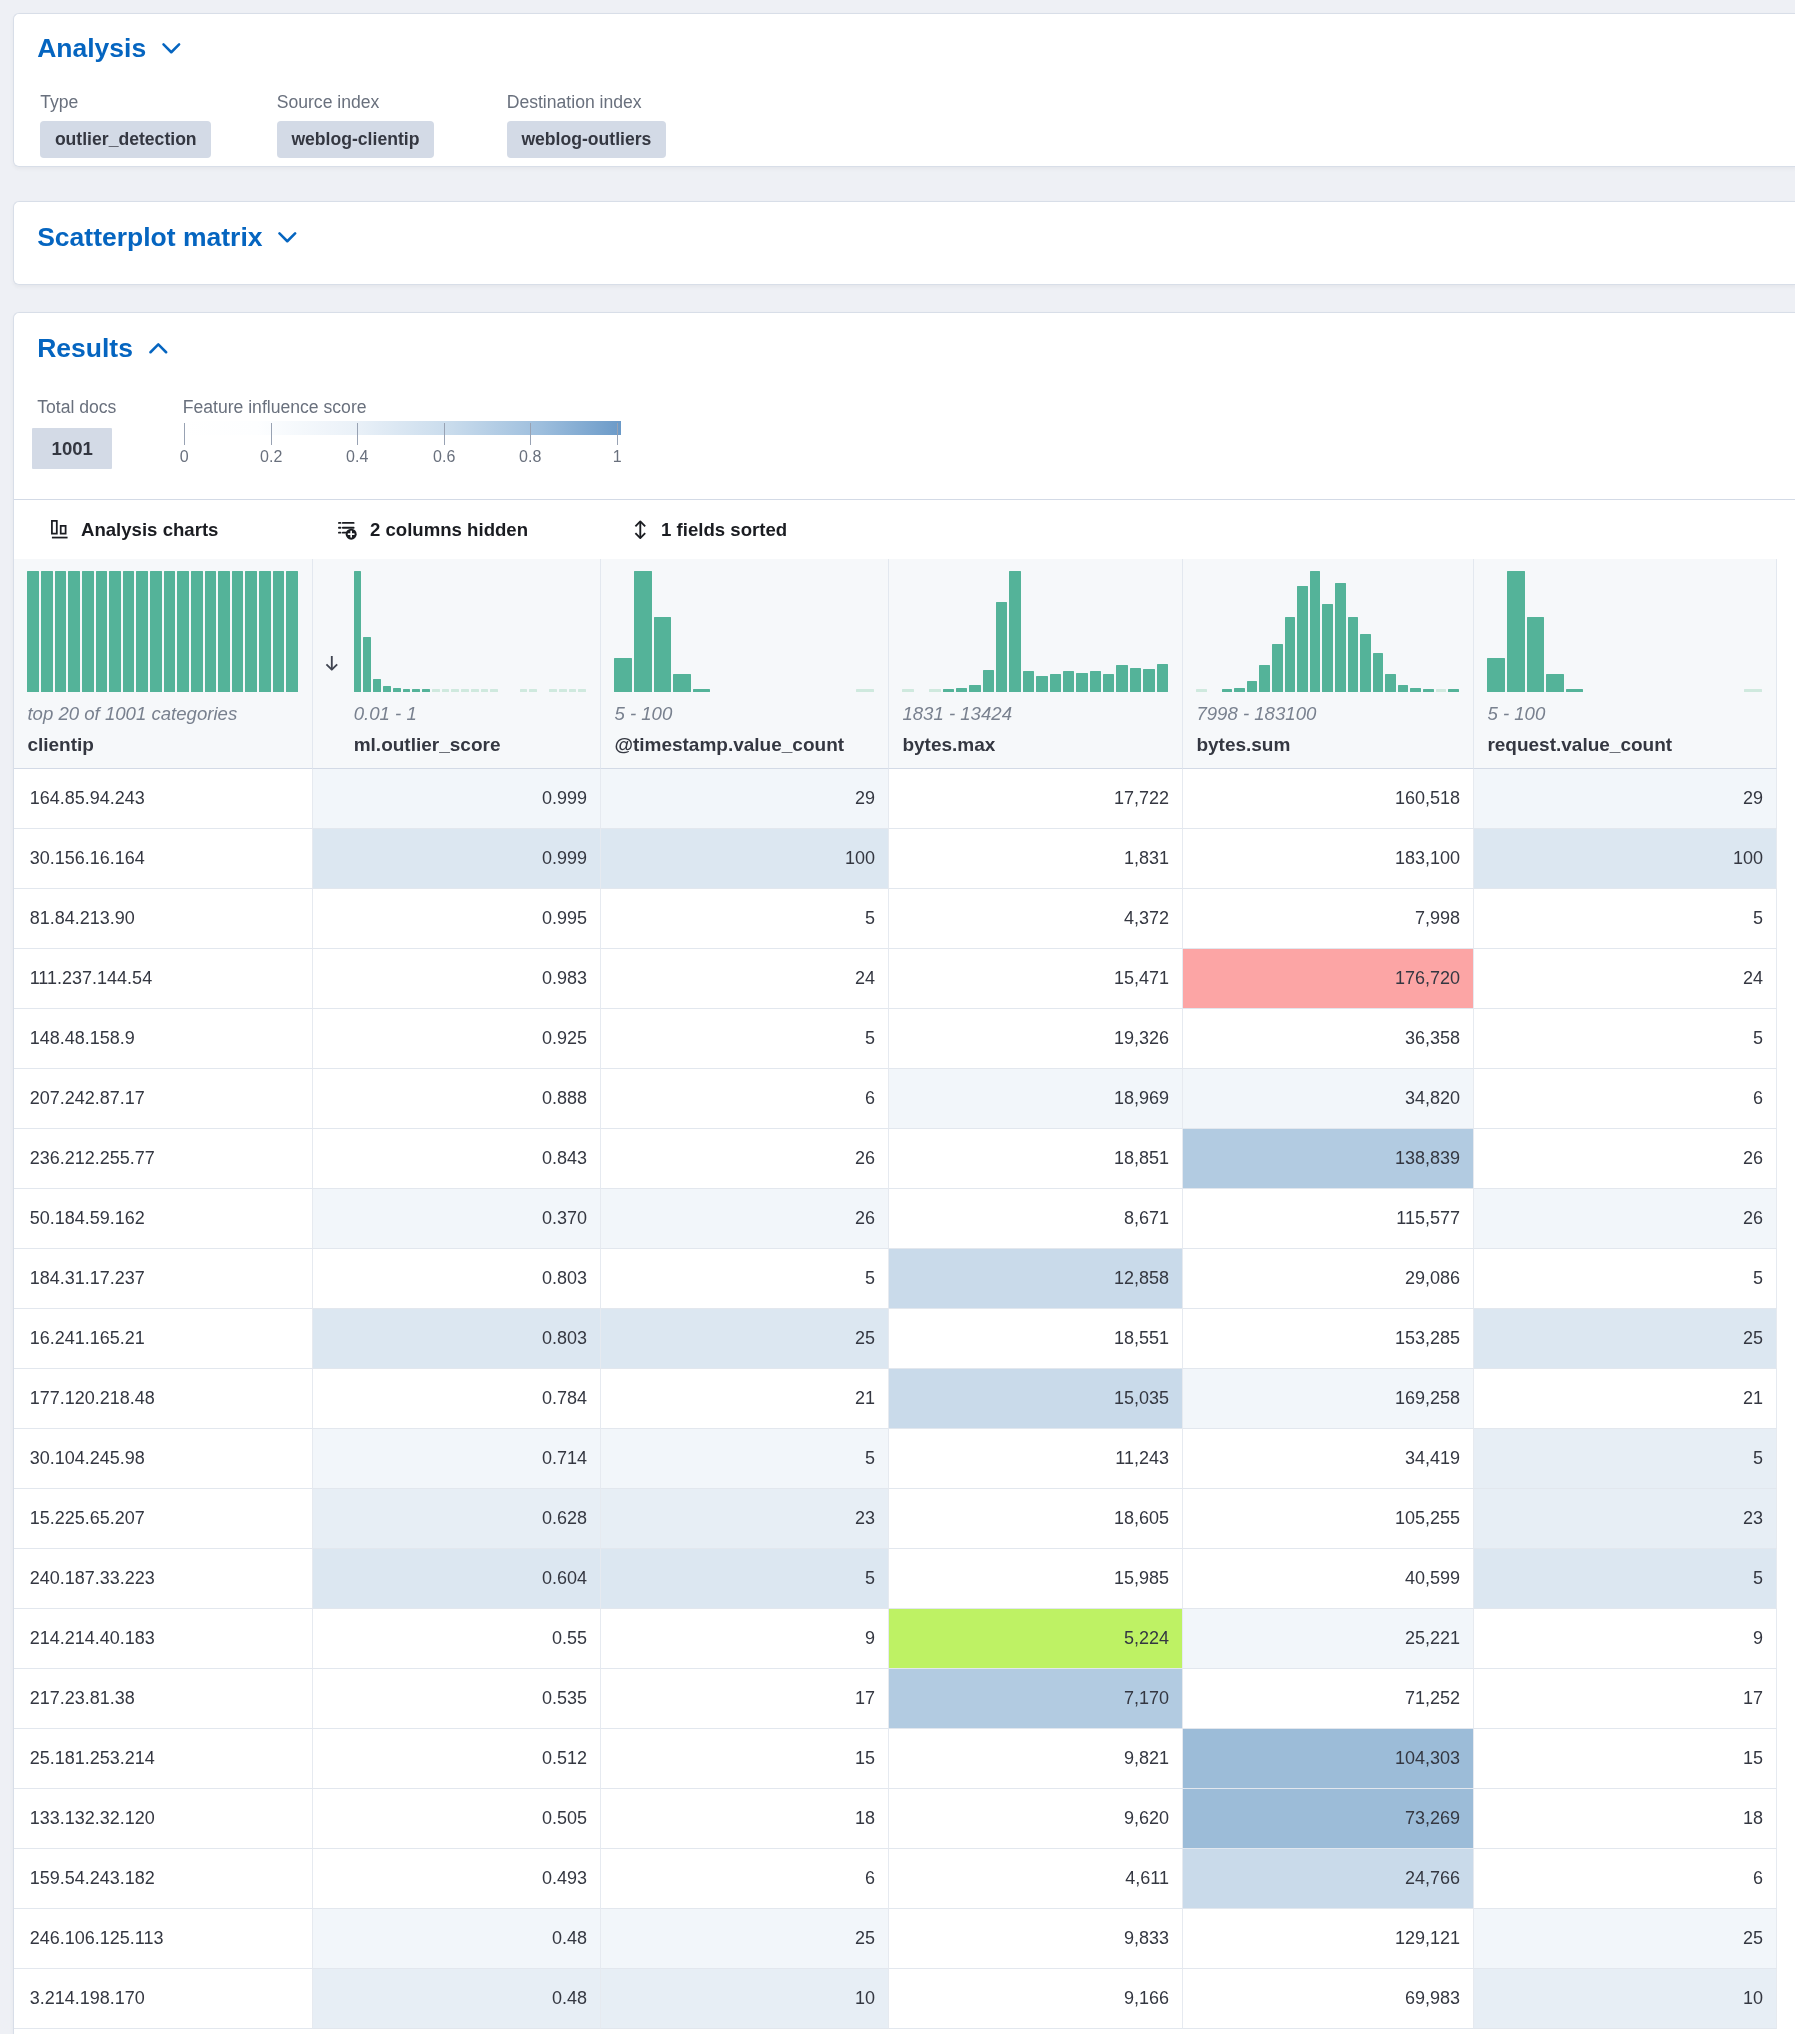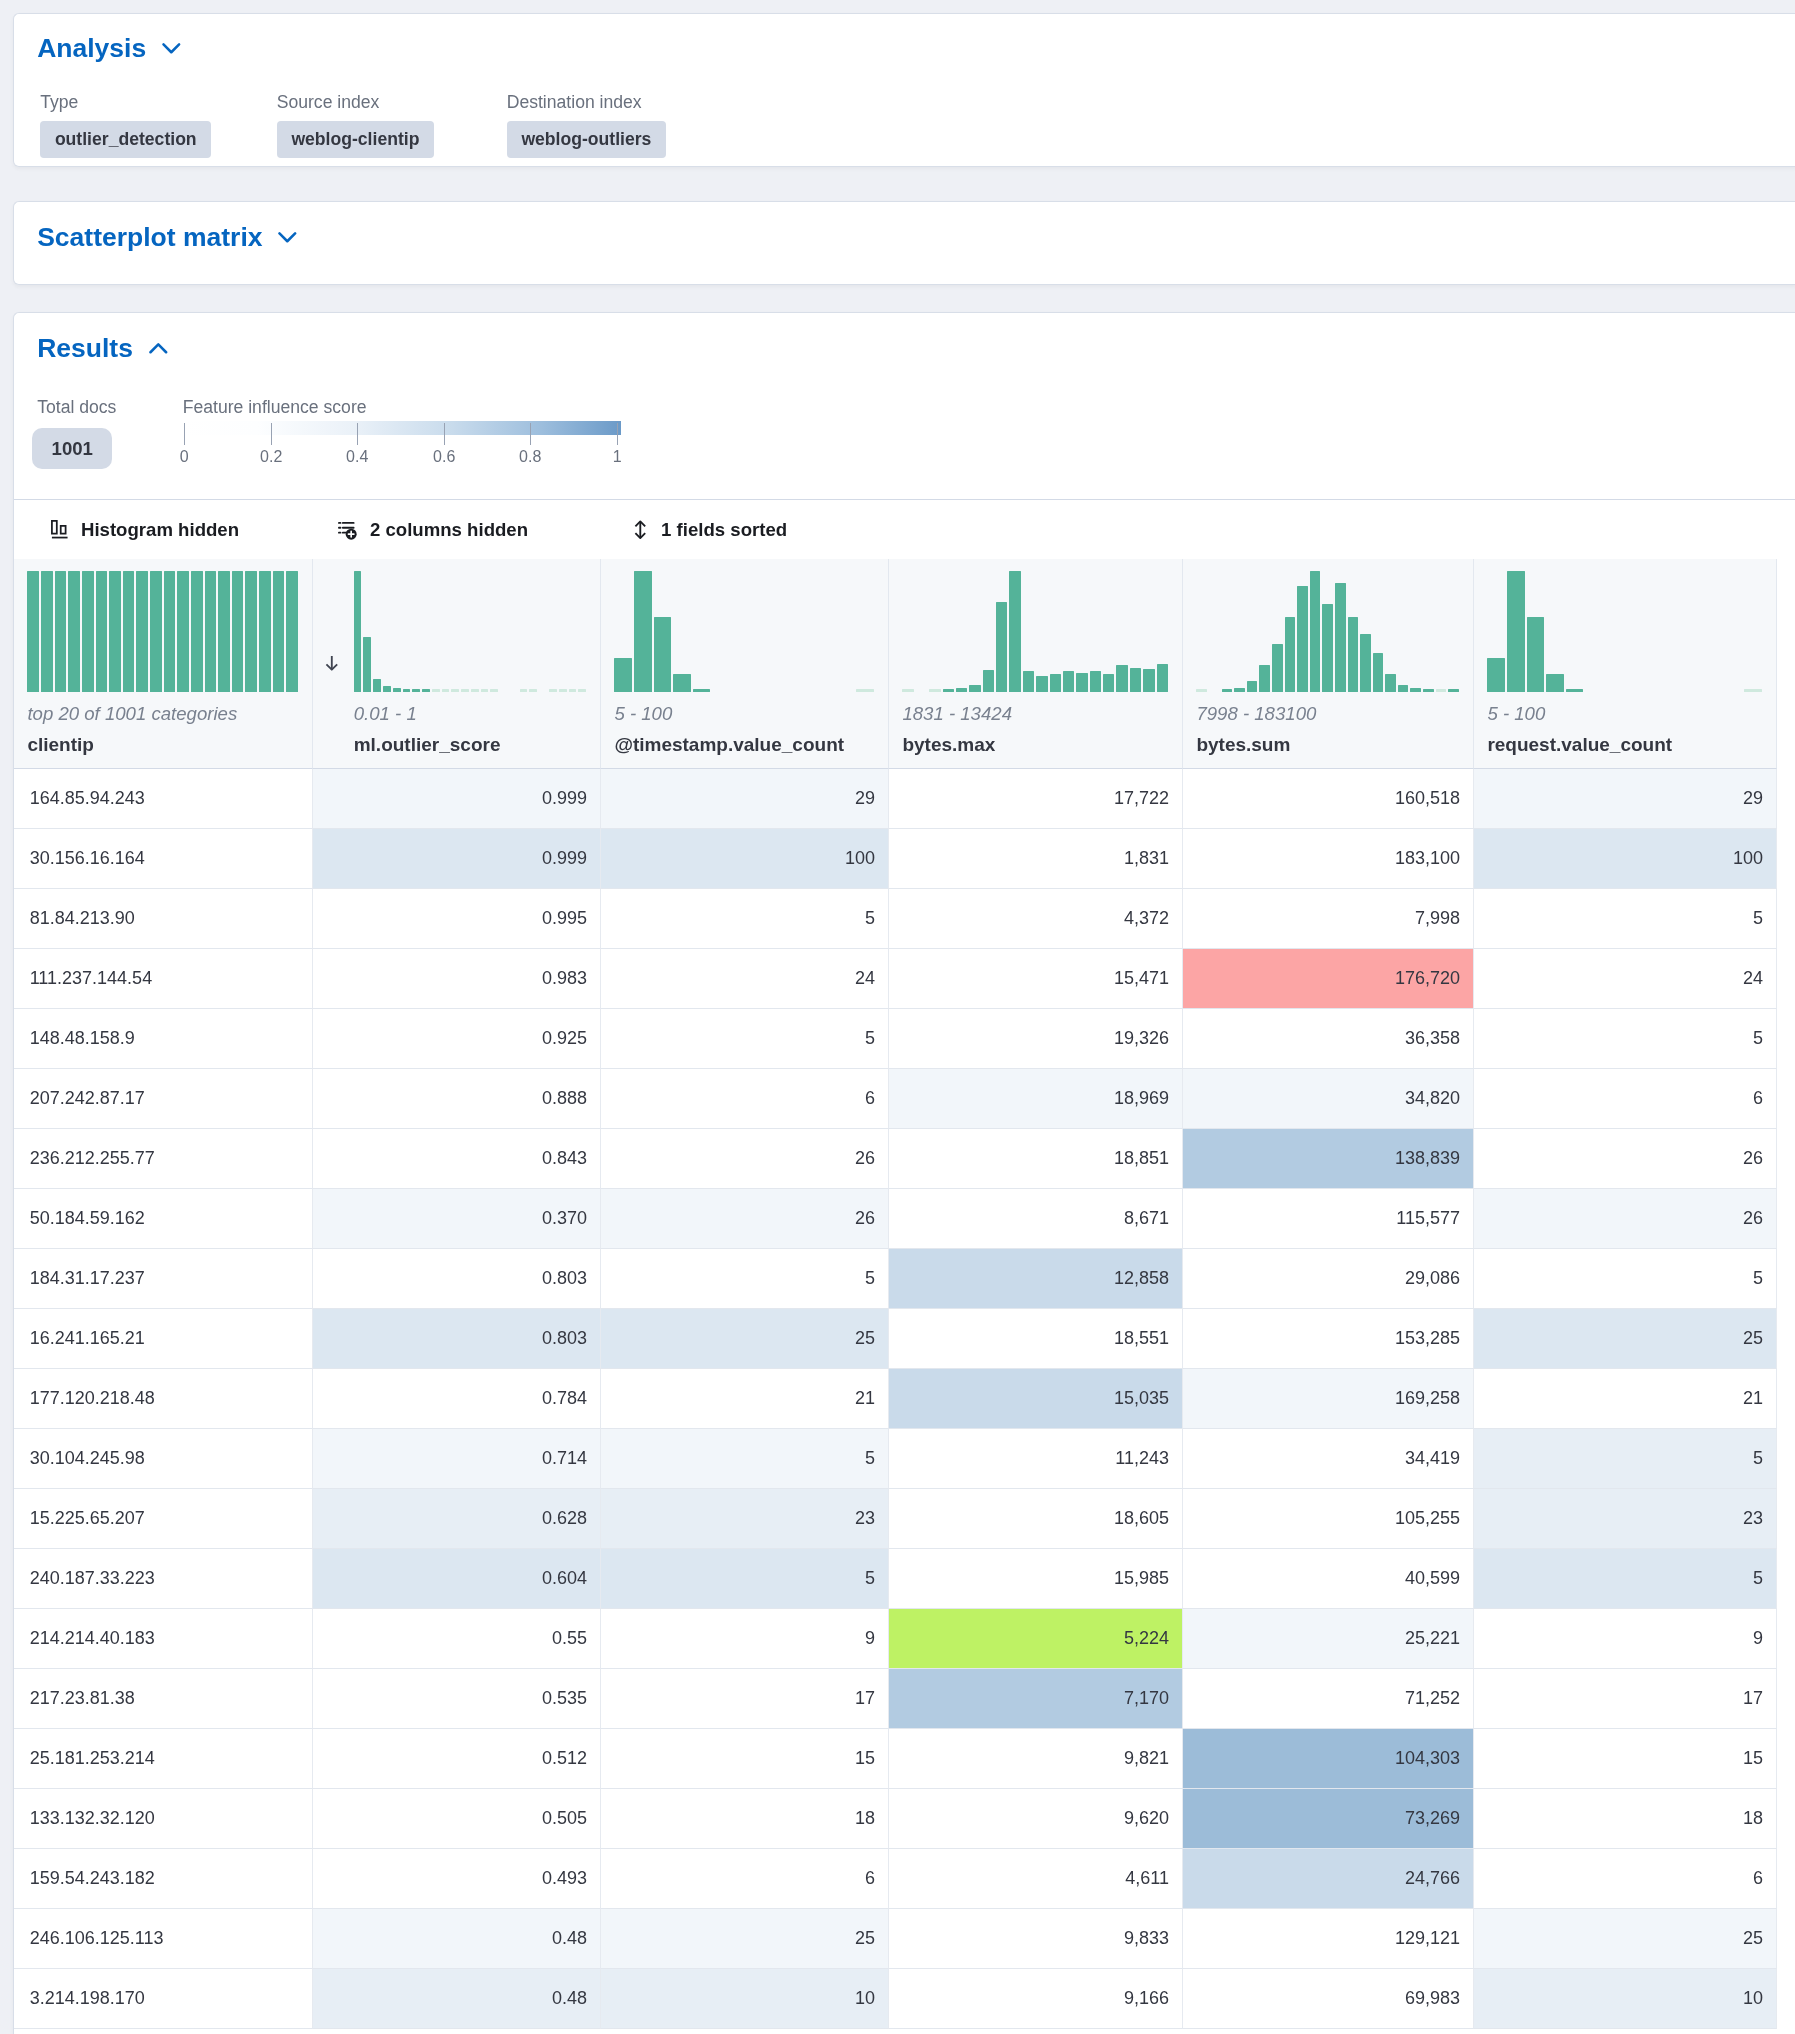--- a/index.html
+++ b/index.html
@@ -24,21 +24,21 @@
   .chev{flex:0 0 auto;}
   .field{position:absolute;top:78px;}
   .field-label{font-size:17.6px;color:#69707d;margin-bottom:8.8px;}
   .badge{
     display:inline-block;background:#d3dae6;color:#343741;border-radius:3.9px;
     padding:5.9px 14.7px;font-size:17.6px;font-weight:600;line-height:1.4;
   }
   
   .meta-label{position:absolute;font-size:17.6px;color:#69707d;top:84px;}
   #total-docs-badge{position:absolute;left:18.6px;top:115px;width:80px;height:41px;
-    background:#d3dae6;border-radius:10px;display:flex;align-items:center;justify-content:center;
+    background:#d3dae6;border-radius:1px;display:flex;align-items:center;justify-content:center;
     font-size:18.6px;font-weight:700;color:#343741;}
   #legend{position:absolute;left:164px;top:108px;width:443px;height:59px;}
   #legend-bar{position:absolute;left:0;top:0;width:443px;height:13.7px;
     background:linear-gradient(to right,#ffffff 0%,#fdfeff 18%,#eaf1f8 40%,#c8dbec 62%,#9dbedd 82%,#6b9ac8 100%);}
   .legend-tick{position:absolute;top:2px;width:1px;height:21.6px;background:#98a2b3;}
   .legend-num{position:absolute;top:27.4px;width:59px;margin-left:-29px;text-align:center;
     font-size:16px;color:#69707d;}
   
   #grid{position:absolute;left:0;right:0;top:186px;bottom:0;border-top:1px solid #d3dae6;}
   #toolbar{position:absolute;left:0;top:0;height:59px;right:0;}
@@ -135,21 +135,21 @@
       <div class="legend-num" style="left: 439px;">1</div>
     </div>
 
   <div id="grid">
     <div id="toolbar">
       <div class="tool-btn" id="tool-hist">
         <svg width="22.5" height="22.5" viewBox="0 0 23 23">
             <path d="M4 3v13h5V3z M13 8v8h5V8z" fill="none" stroke="#1a1c21" stroke-width="1.8"></path>
             <path d="M4 20h16" stroke="#1a1c21" stroke-width="1.8"></path>
           </svg>
-        <span>Histogram hidden</span>
+        <span>Analysis charts</span>
       </div>
       <div class="tool-btn" id="tool-cols">
         <svg width="23.5" height="23.5" viewBox="0 0 24 24">
             <path d="M3 5h1.6 M7 5h11 M3 10h1.6 M7 10h11 M3 15h1.6 M7 15h4" stroke="#1a1c21" stroke-width="1.9" stroke-linecap="round"></path>
             <circle cx="15.5" cy="16.5" r="5.6" fill="#1a1c21"></circle>
             <path d="M15.5 13.7v5.6 M12.7 16.5h5.6" stroke="#ffffff" stroke-width="1.7" stroke-linecap="round"></path>
           </svg>
         <span>2 columns hidden</span>
       </div>
       <div class="tool-btn" id="tool-sort">

